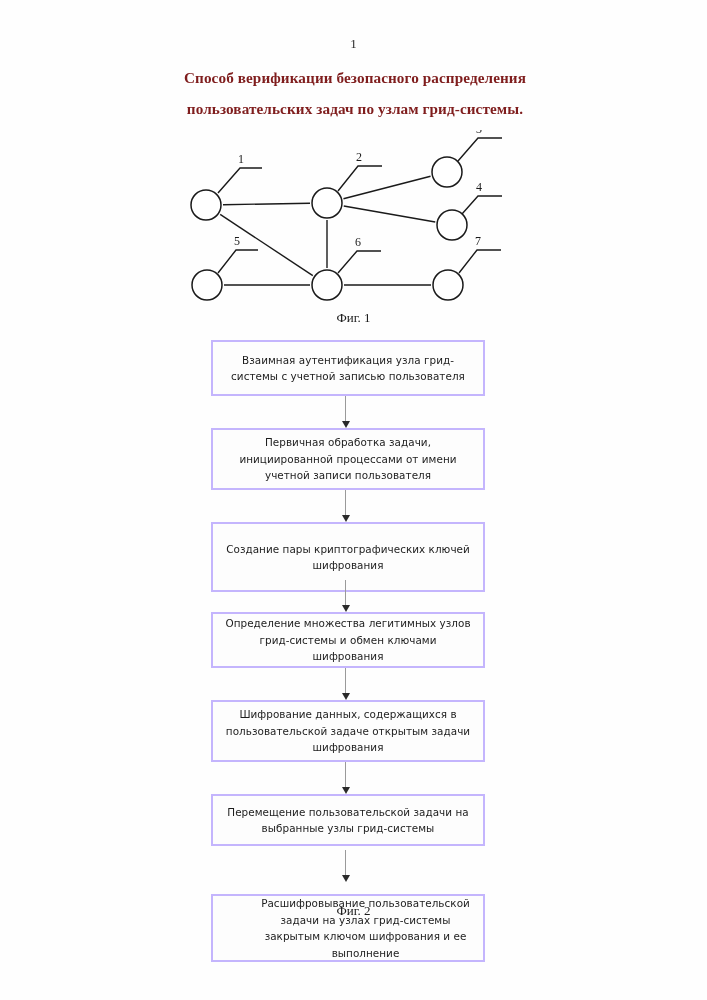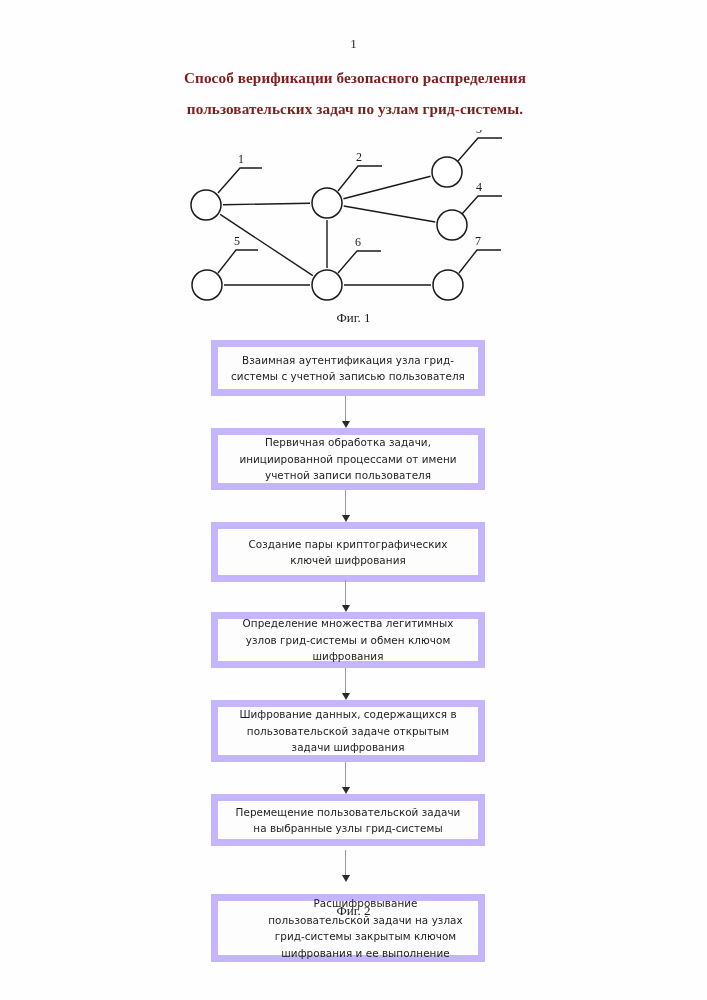--- a/index.html
+++ b/index.html
@@ -81,21 +81,21 @@
     top: 332px;
     width: 707px;
     height: 565px;
   }
 
   .fc-box {
     position: absolute;
     left: 211px;
     width: 274px;
     box-sizing: border-box;
-    border: 7px solid #c4b5fd;
+    border: 2px solid #c4b5fd;
     background: #fdfdfd;
     display: flex;
     align-items: center;
     justify-content: center;
     text-align: center;
   }
   .fc-text {
     font-family: "DejaVu Sans", sans-serif;
     font-size: 10.4px;
     line-height: 16.5px;
@@ -198,29 +198,29 @@
         <div class="arrow-shaft" style="height: 25px;"></div>
         <div class="arrow-head" style="top: 25px;"></div>
       </div>
       <div class="fc-box" style="top: 96px; height: 62px;">
         <div class="fc-text">Первичная обработка задачи, инициированной процессами от имени учетной записи пользователя</div>
       </div>
       <div class="arrow-col" style="top: 158px; height: 32px;">
         <div class="arrow-shaft" style="height: 25px;"></div>
         <div class="arrow-head" style="top: 25px;"></div>
       </div>
-      <div class="fc-box" style="top: 190px; height: 60px;">
+      <div class="fc-box" style="top: 190px; height: 70px;">
         <div class="fc-text">Создание пары криптографических ключей шифрования</div>
       </div>
       <div class="arrow-col" style="top: 248px; height: 32px;">
         <div class="arrow-shaft" style="height: 25px;"></div>
         <div class="arrow-head" style="top: 25px;"></div>
       </div>
       <div class="fc-box" style="top: 280px; height: 56px;">
-        <div class="fc-text">Определение множества легитимных узлов грид-системы и обмен ключом шифрования</div>
+        <div class="fc-text">Определение множества легитимных узлов грид-системы и обмен ключами шифрования</div>
       </div>
       <div class="arrow-col" style="top: 336px; height: 32px;">
         <div class="arrow-shaft" style="height: 25px;"></div>
         <div class="arrow-head" style="top: 25px;"></div>
       </div>
       <div class="fc-box" style="top: 368px; height: 62px;">
         <div class="fc-text">Шифрование данных, содержащихся в пользовательской задаче открытым задачи шифрования</div>
       </div>
       <div class="arrow-col" style="top: 430px; height: 32px;">
         <div class="arrow-shaft" style="height: 25px;"></div>

